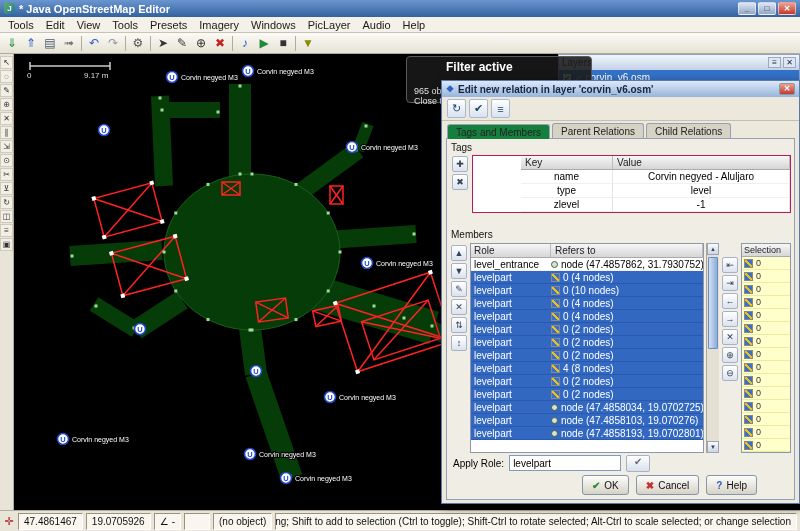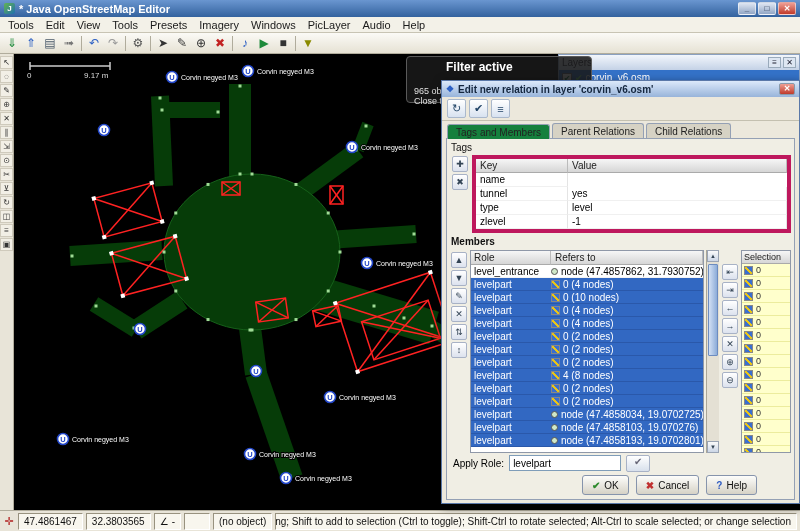--- a/index.html
+++ b/index.html
@@ -47,24 +47,24 @@
   .dlg-tb-icon { width:19px; height:19px; border:1px solid #aab8cc; border-radius:2px; background:linear-gradient(#ffffff,#d8e2f0); display:flex; align-items:center; justify-content:center; font-size:11px; color:#246; }
   .tabs { display:flex; padding:2px 5px 0 5px; }
   .tab { padding:2px 8px 1px 8px; font-size:10px; border:1px solid #94a0b4; border-bottom:none; background:#d6d2c4; border-radius:3px 3px 0 0; margin-right:2px; color:#222; }
   .tab.active { background:#15803d; position:relative; top:1px; }
   .tab-content { flex:1; border:1px solid #94a0b4; margin:0 4px 3px 4px; background:#f0eee4; display:flex; flex-direction:column; padding:2px 3px; min-height:0; }
   .section-label { font-size:10px; color:#111; margin:1px 1px 2px 1px; }
 
   .tags-area { display:flex; gap:2px; }
   .tags-btn-col { width:20px; display:flex; flex-direction:column; gap:2px; align-items:center; padding-top:1px; }
   .strip-btn { width:16px; height:16px; border:1px solid #a8b2c6; border-radius:2px; background:linear-gradient(#ffffff,#dce2ee); font-size:9px; display:flex; align-items:center; justify-content:center; color:#345; }
-  .tags-table { flex:1; border:4px solid #be185d; background:#fff; font-size:10px; }
+  .tags-table { flex:1; border:1px solid #be185d; background:#fff; font-size:10px;padding-left:48px; }
   .trow { display:flex; height:14px; line-height:13px; }
   .hcell { background:linear-gradient(#f6f6f6,#d6d6d6); border-right:1px solid #bbb; border-bottom:1px solid #aaa; padding:0 4px; color:#222; }
-  .dcell { border-right:1px solid #e4e4e4; border-bottom:1px solid #f0f0f0; padding:0 4px; white-space:nowrap; overflow:hidden; }
+  .dcell { border-right:1px solid #e4e4e4; border-bottom:1px solid #f0f0f0; padding:0 4px; white-space:nowrap; overflow:hidden;text-align:center; }
   .key-col { width:92px; } .val-col { flex:1; }
 
   .members-area { flex:1; display:flex; gap:2px; min-height:0; margin-top:1px; }
   .mem-left-strip, .transfer-strip { width:18px; display:flex; flex-direction:column; gap:2px; align-items:center; padding-top:2px; }
   .transfer-strip { padding-top:14px; }
   .members-table { flex:1; border:1px solid #8f98a8; background:#fff; display:flex; flex-direction:column; overflow:hidden; font-size:10px; min-width:0; }
   .mem-head { display:flex; height:14px; line-height:13px; }
   .mem-rows { flex:1; overflow:hidden; }
   .mrow { display:flex; height:13px; align-items:center; border-bottom:1px solid #f4f4f4; }
   .mrow.selected { background:#3268c2; color:#fff; border-bottom:1px solid #2a58aa; }
@@ -385,38 +385,35 @@
             <span class="strip-btn">✖</span>
           </div>
         <div class="tags-table">
           <div class="trow" id="tags-head">
               <div class="hcell key-col">Key</div>
               <div class="hcell val-col">Value</div>
             </div>
           <div id="tags-body">
               <div class="trow">
                 <div class="dcell key-col">name</div>
-              </div>
-              <div class="trow">
-                <div class="dcell key-col">tunnel</div>
-                <div class="dcell val-col">yes</div>
+                <div class="dcell val-col">Corvin negyed - Aluljaro</div>
               </div>
               <div class="trow">
                 <div class="dcell key-col">type</div>
                 <div class="dcell val-col">level</div>
               </div>
               <div class="trow">
                 <div class="dcell key-col">zlevel</div>
                 <div class="dcell val-col">-1</div>
               </div>
             </div>
         </div>
       </div>
 
-      <div class="section-label" style="margin-top:3px;font-weight:bold;">Members</div>
+      <div class="section-label" style="margin-top:16px;">Members</div>
       <div class="members-area">
         <div class="mem-left-strip" id="mem-toolbar">
             <span class="strip-btn">▲</span>
             <span class="strip-btn">▼</span>
             <span class="strip-btn">✎</span>
             <span class="strip-btn">✕</span>
             <span class="strip-btn">⇅</span>
             <span class="strip-btn">↕</span>
           </div>
         <div class="members-table">
@@ -629,21 +626,21 @@
     </div>
   </div>
 </div>
 
 <div class="statusbar">
   <span class="sb-icon">✛</span>
   <div class="sb-seg">
       <span>47.4861467</span>
     </div>
   <div class="sb-seg">
-      <span>32.3803565</span>
+      <span>19.0705926</span>
     </div>
   <div class="sb-seg">
     <span>∠</span>
     <span>-</span>
   </div>
   <div class="sb-seg sb-small"></div>
   <div class="sb-seg">
       <span>(no object)</span>
     </div>
   <div class="sb-seg sb-hint">

